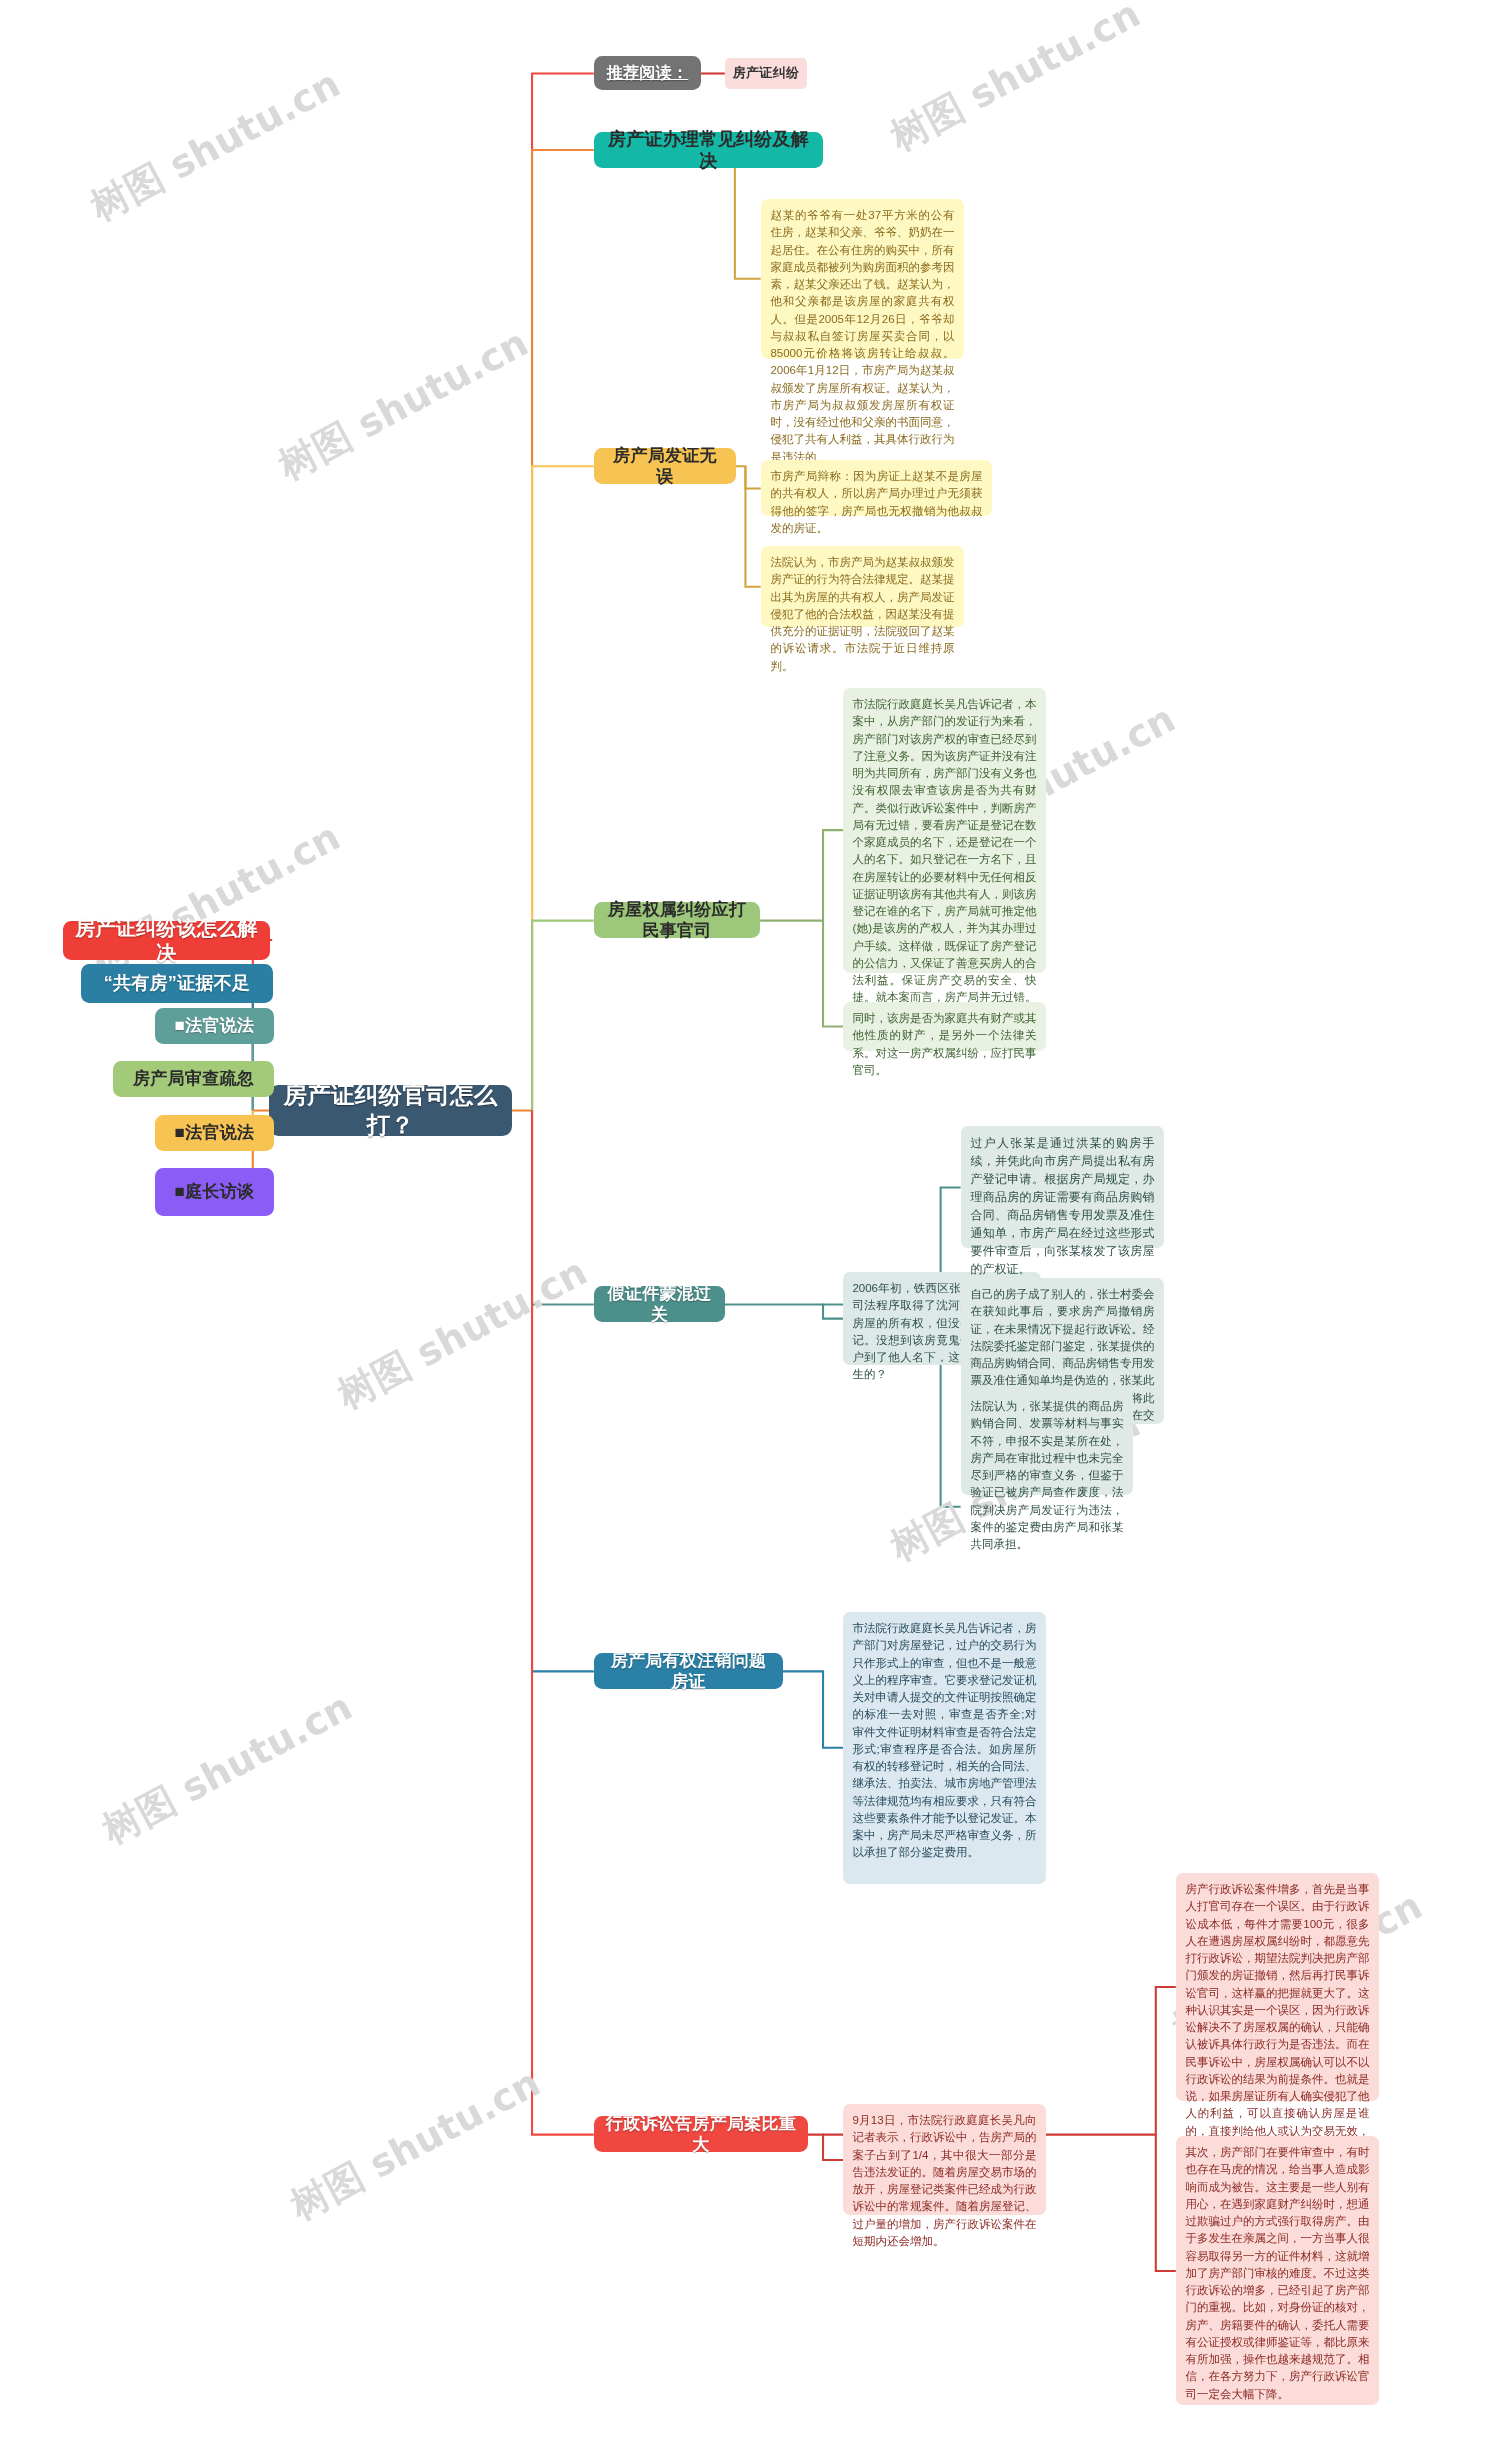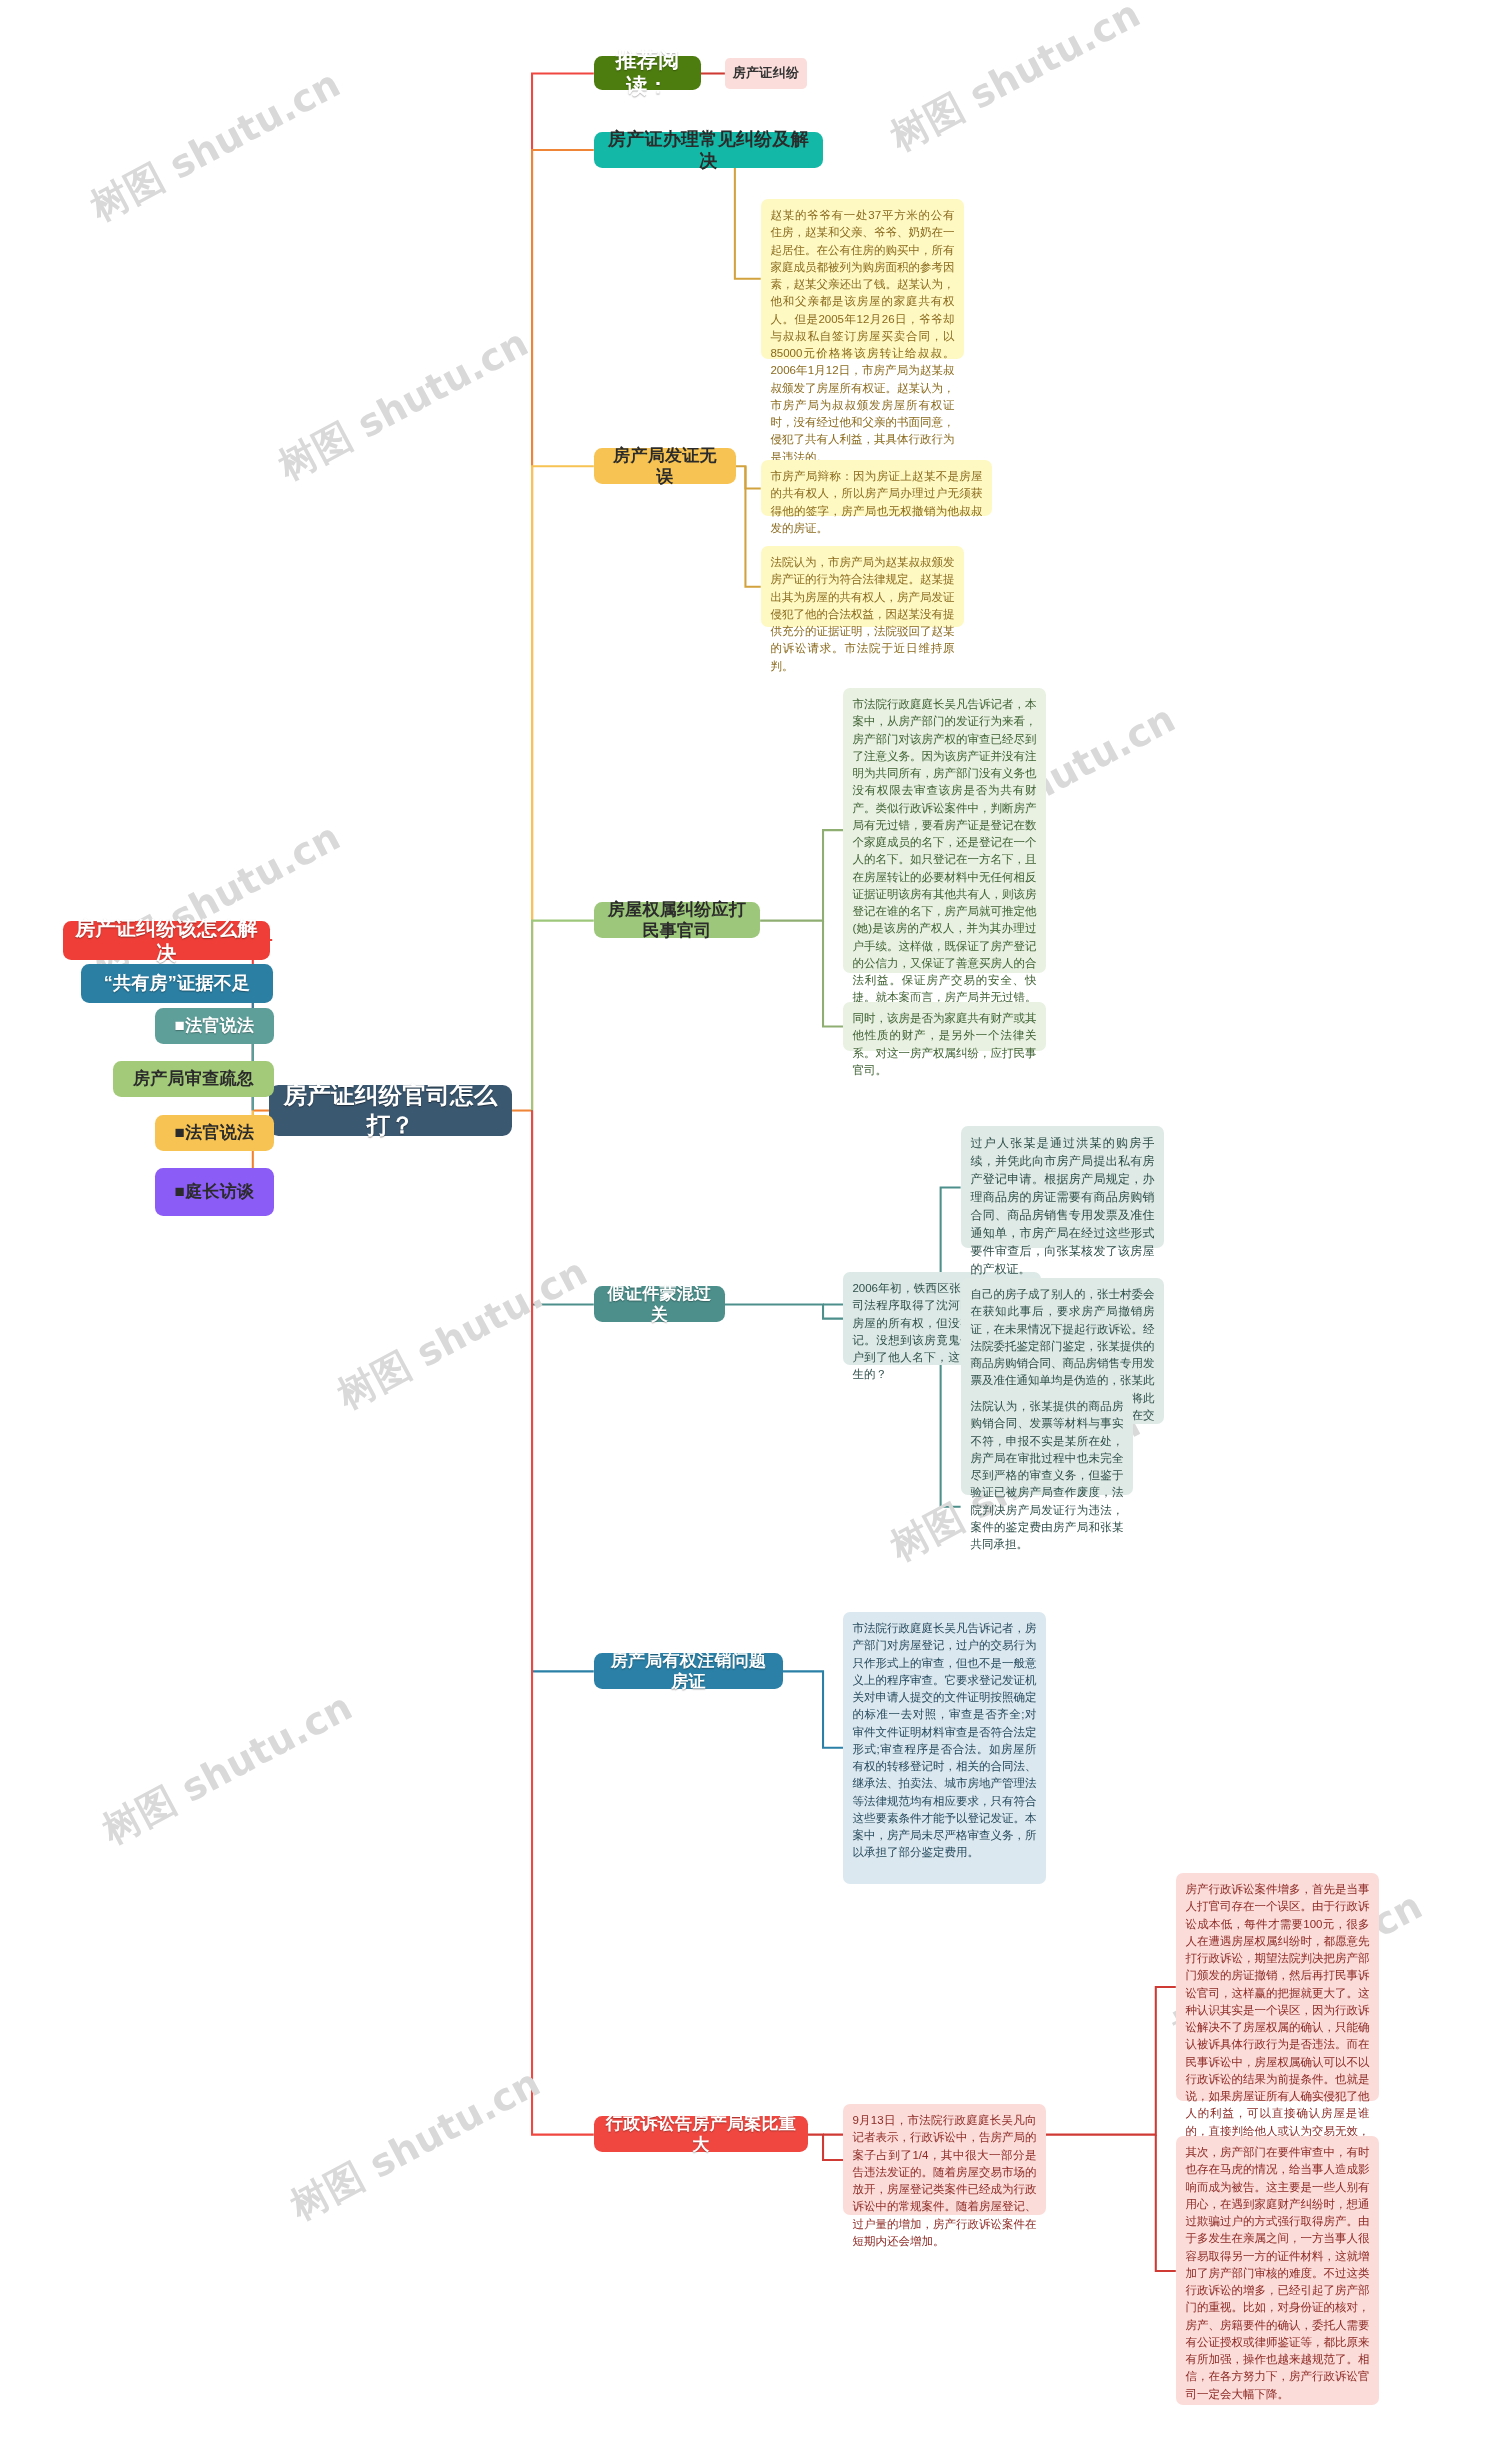--- a/index.html
+++ b/index.html
@@ -46,21 +46,21 @@
 
   
   #l-red{left:63px;top:921px;width:207px;height:39px;background:#ef3e37;color:#fff;font-size:20px;text-shadow:0 1.2px 1.2px rgba(0,0,0,.35);}
   #l-blue{left:81px;top:964px;width:192px;height:39px;background:#2a7fa3;color:#fff;font-size:18px;text-shadow:0 1.2px 1.2px rgba(0,0,0,.35);}
   #l-teal{left:155px;top:1008px;width:119px;height:36px;background:#5f9f9a;color:#ffffff;font-size:17px;text-shadow:0 1.2px 1.2px rgba(0,0,0,.3);}
   #l-green{left:113px;top:1061px;width:161px;height:36px;background:#a2ca78;color:#2b2b2b;font-size:17px;}
   #l-yellow{left:155px;top:1115px;width:119px;height:36px;background:#f7c453;color:#2b2b2b;font-size:17px;}
   #l-orange{left:155px;top:1168px;width:119px;height:48px;background:#8b5cf6;color:#2b2b2b;font-size:17px;}
 
   
-  #r-rec{left:594px;top:56px;width:107px;height:34px;background:#4d7c0f;color:#fff;font-size:21px;text-shadow:0 1.2px 1.2px rgba(0,0,0,.3);}
+  #r-rec{left:594px;top:56px;width:107px;height:34px;background:#737373;color:#fff;font-size:16px;text-shadow:0 1.2px 1.2px rgba(0,0,0,.3);text-decoration:underline;}
   #r-rec-leaf{left:725px;top:58px;width:82px;height:31px;background:#fbdedb;color:#333;font-size:13px;justify-content:center;text-align:center;border-radius:4.7px;padding:3.5px 5.9px;}
 
   #r-orange{left:594px;top:132px;width:229px;height:36px;background:#14b8a6;color:#2b2b2b;font-size:18px;}
 
   #r-yellow{left:594px;top:448px;width:142px;height:36px;background:#f7c453;color:#2b2b2b;font-size:17px;}
   #r-green{left:594px;top:902px;width:166px;height:36px;background:#9dc77a;color:#2b2b2b;font-size:17px;}
   #r-teal{left:594px;top:1286px;width:131px;height:36px;background:#4c8f8b;color:#ffffff;font-size:17px;text-shadow:0 1.2px 1.2px rgba(0,0,0,.3);}
   #r-blue{left:594px;top:1653px;width:189px;height:36px;background:#2a80a6;color:#ffffff;font-size:17px;text-shadow:0 1.2px 1.2px rgba(0,0,0,.35);}
   #r-red{left:594px;top:2116px;width:214px;height:36px;background:#f04740;color:#ffffff;font-size:17px;text-shadow:0 1.2px 1.2px rgba(0,0,0,.3);}
 

